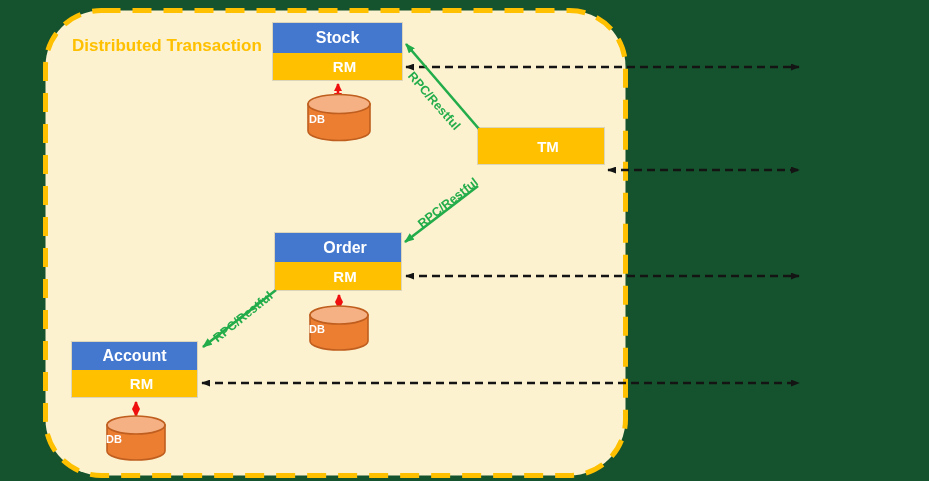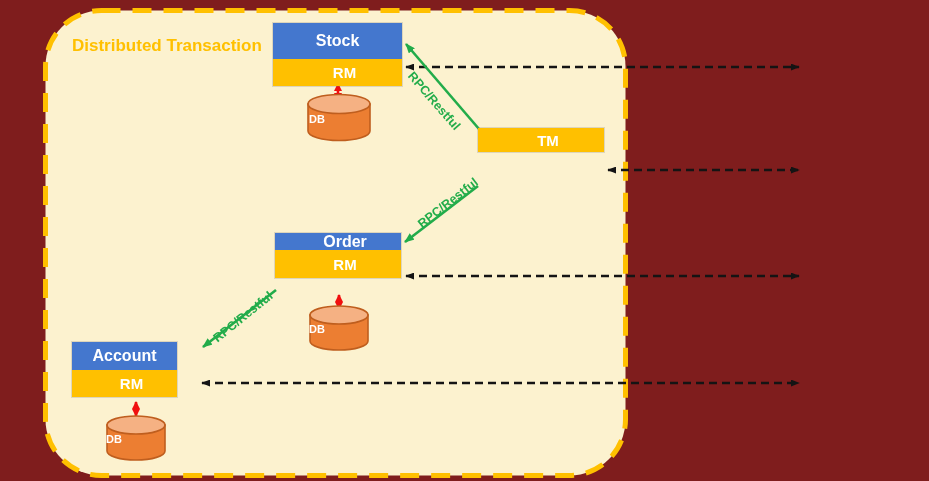--- a/index.html
+++ b/index.html
@@ -2,21 +2,21 @@
 <html style="--blue: #4477CE; --gold: #FFC000; --panel-fill: #FCF2CF; --panel-border: #FFC000; --green: #22AC4A; --red: #F00F0F; --db-orange: #EC7E32; --db-top: #F5B183; --db-border: #BF5E1E; --link-black: #141414; --tc-border: #D79B00;"><head>
 <meta charset="utf-8">
 <style>
   :root{
     --blue:#4477CE; --gold:#FFC000; --panel-fill:#FCF2CF; --panel-border:#FFC000;
     --green:#22AC4A; --red:#F00F0F; --db-orange:#EC7E32; --db-top:#F5B183;
     --db-border:#BF5E1E; --link-black:#141414; --tc-border:#D79B00;
   }
   html,body{margin:0;padding:0;background:#ffffff;}
   body{font-family:"Liberation Sans", sans-serif;}
-  #canvas{position:relative;width:929px;height:481px;background:#7f1d1d;overflow:hidden;}
+  #canvas{position:relative;width:929px;height:481px;background:#14532d;overflow:hidden;}
   #wires{position:absolute;left:0;top:0;z-index:1;}
 
   .panel-rect{fill:var(--panel-fill);stroke:var(--panel-border);stroke-width:5;stroke-dasharray:19 12;}
   .link-dashed{stroke:var(--link-black);stroke-width:2.4;stroke-dasharray:8 5;fill:none;}
   .link-green{stroke:var(--green);stroke-width:2.6;fill:none;}
   .link-red{stroke:var(--red);stroke-width:2.6;fill:none;}
   .head-black{fill:var(--link-black);}
   .head-green{fill:var(--green);}
   .head-red{fill:var(--red);}
   .db-body{fill:var(--db-orange);stroke:var(--db-border);stroke-width:1.6;}
@@ -24,24 +24,24 @@
 
   .abs{position:absolute;z-index:2;}
   .panel-title{left:72px;top:36px;font-size:17px;font-weight:bold;color:var(--gold);white-space:nowrap;}
 
   .service{box-shadow:0 0 0 1px rgba(128,128,128,.25);}
   .svc-name{background:var(--blue);color:#fff;font-weight:bold;font-size:16px;
             display:flex;align-items:center;justify-content:center;}
   .svc-role{background:var(--gold);color:#fff;font-weight:bold;font-size:15px;
             display:flex;align-items:center;justify-content:center;padding-left:14px;}
 
-  #svc-stock{left:273px;top:23px;width:129px;}   #svc-stock .svc-name{height:36px;}   #svc-stock .svc-role{height:27px;}
-  #svc-business{left:478px;top:128px;width:126px;} #svc-business .svc-name{height:29px;} #svc-business .svc-role{height:24px;}
-  #svc-order{left:275px;top:233px;width:126px;}  #svc-order .svc-name{height:17px;padding-left:14px;}  #svc-order .svc-role{height:28px;}
-  #svc-account{left:72px;top:342px;width:105px;} #svc-account .svc-name{height:28px;} #svc-account .svc-role{height:27px;}
+  #svc-stock{left:273px;top:23px;width:129px;}   #svc-stock .svc-name{height:30px;}   #svc-stock .svc-role{height:27px;}
+  #svc-business{left:478px;top:128px;width:126px;} #svc-business .svc-name{height:29px;} #svc-business .svc-role{height:36px;}
+  #svc-order{left:275px;top:233px;width:126px;}  #svc-order .svc-name{height:29px;padding-left:14px;}  #svc-order .svc-role{height:28px;}
+  #svc-account{left:72px;top:342px;width:125px;} #svc-account .svc-name{height:28px;} #svc-account .svc-role{height:27px;}
 
   .db-label{width:60px;margin-left:-30px;color:#fff;font-weight:bold;font-size:11px;}
   #db-label-stock{left:339px;top:113px;}
   #db-label-order{left:339px;top:323px;}
   #db-label-account{left:136px;top:433px;}
 
   .rpc-label{width:96px;margin-left:-48px;text-align:center;color:var(--green);
              font-weight:bold;font-size:12.5px;white-space:nowrap;}
   #rpc-1{left:434px;top:94px;transform:rotate(49deg);}
   #rpc-2{left:448px;top:196px;transform:rotate(-38deg);}

